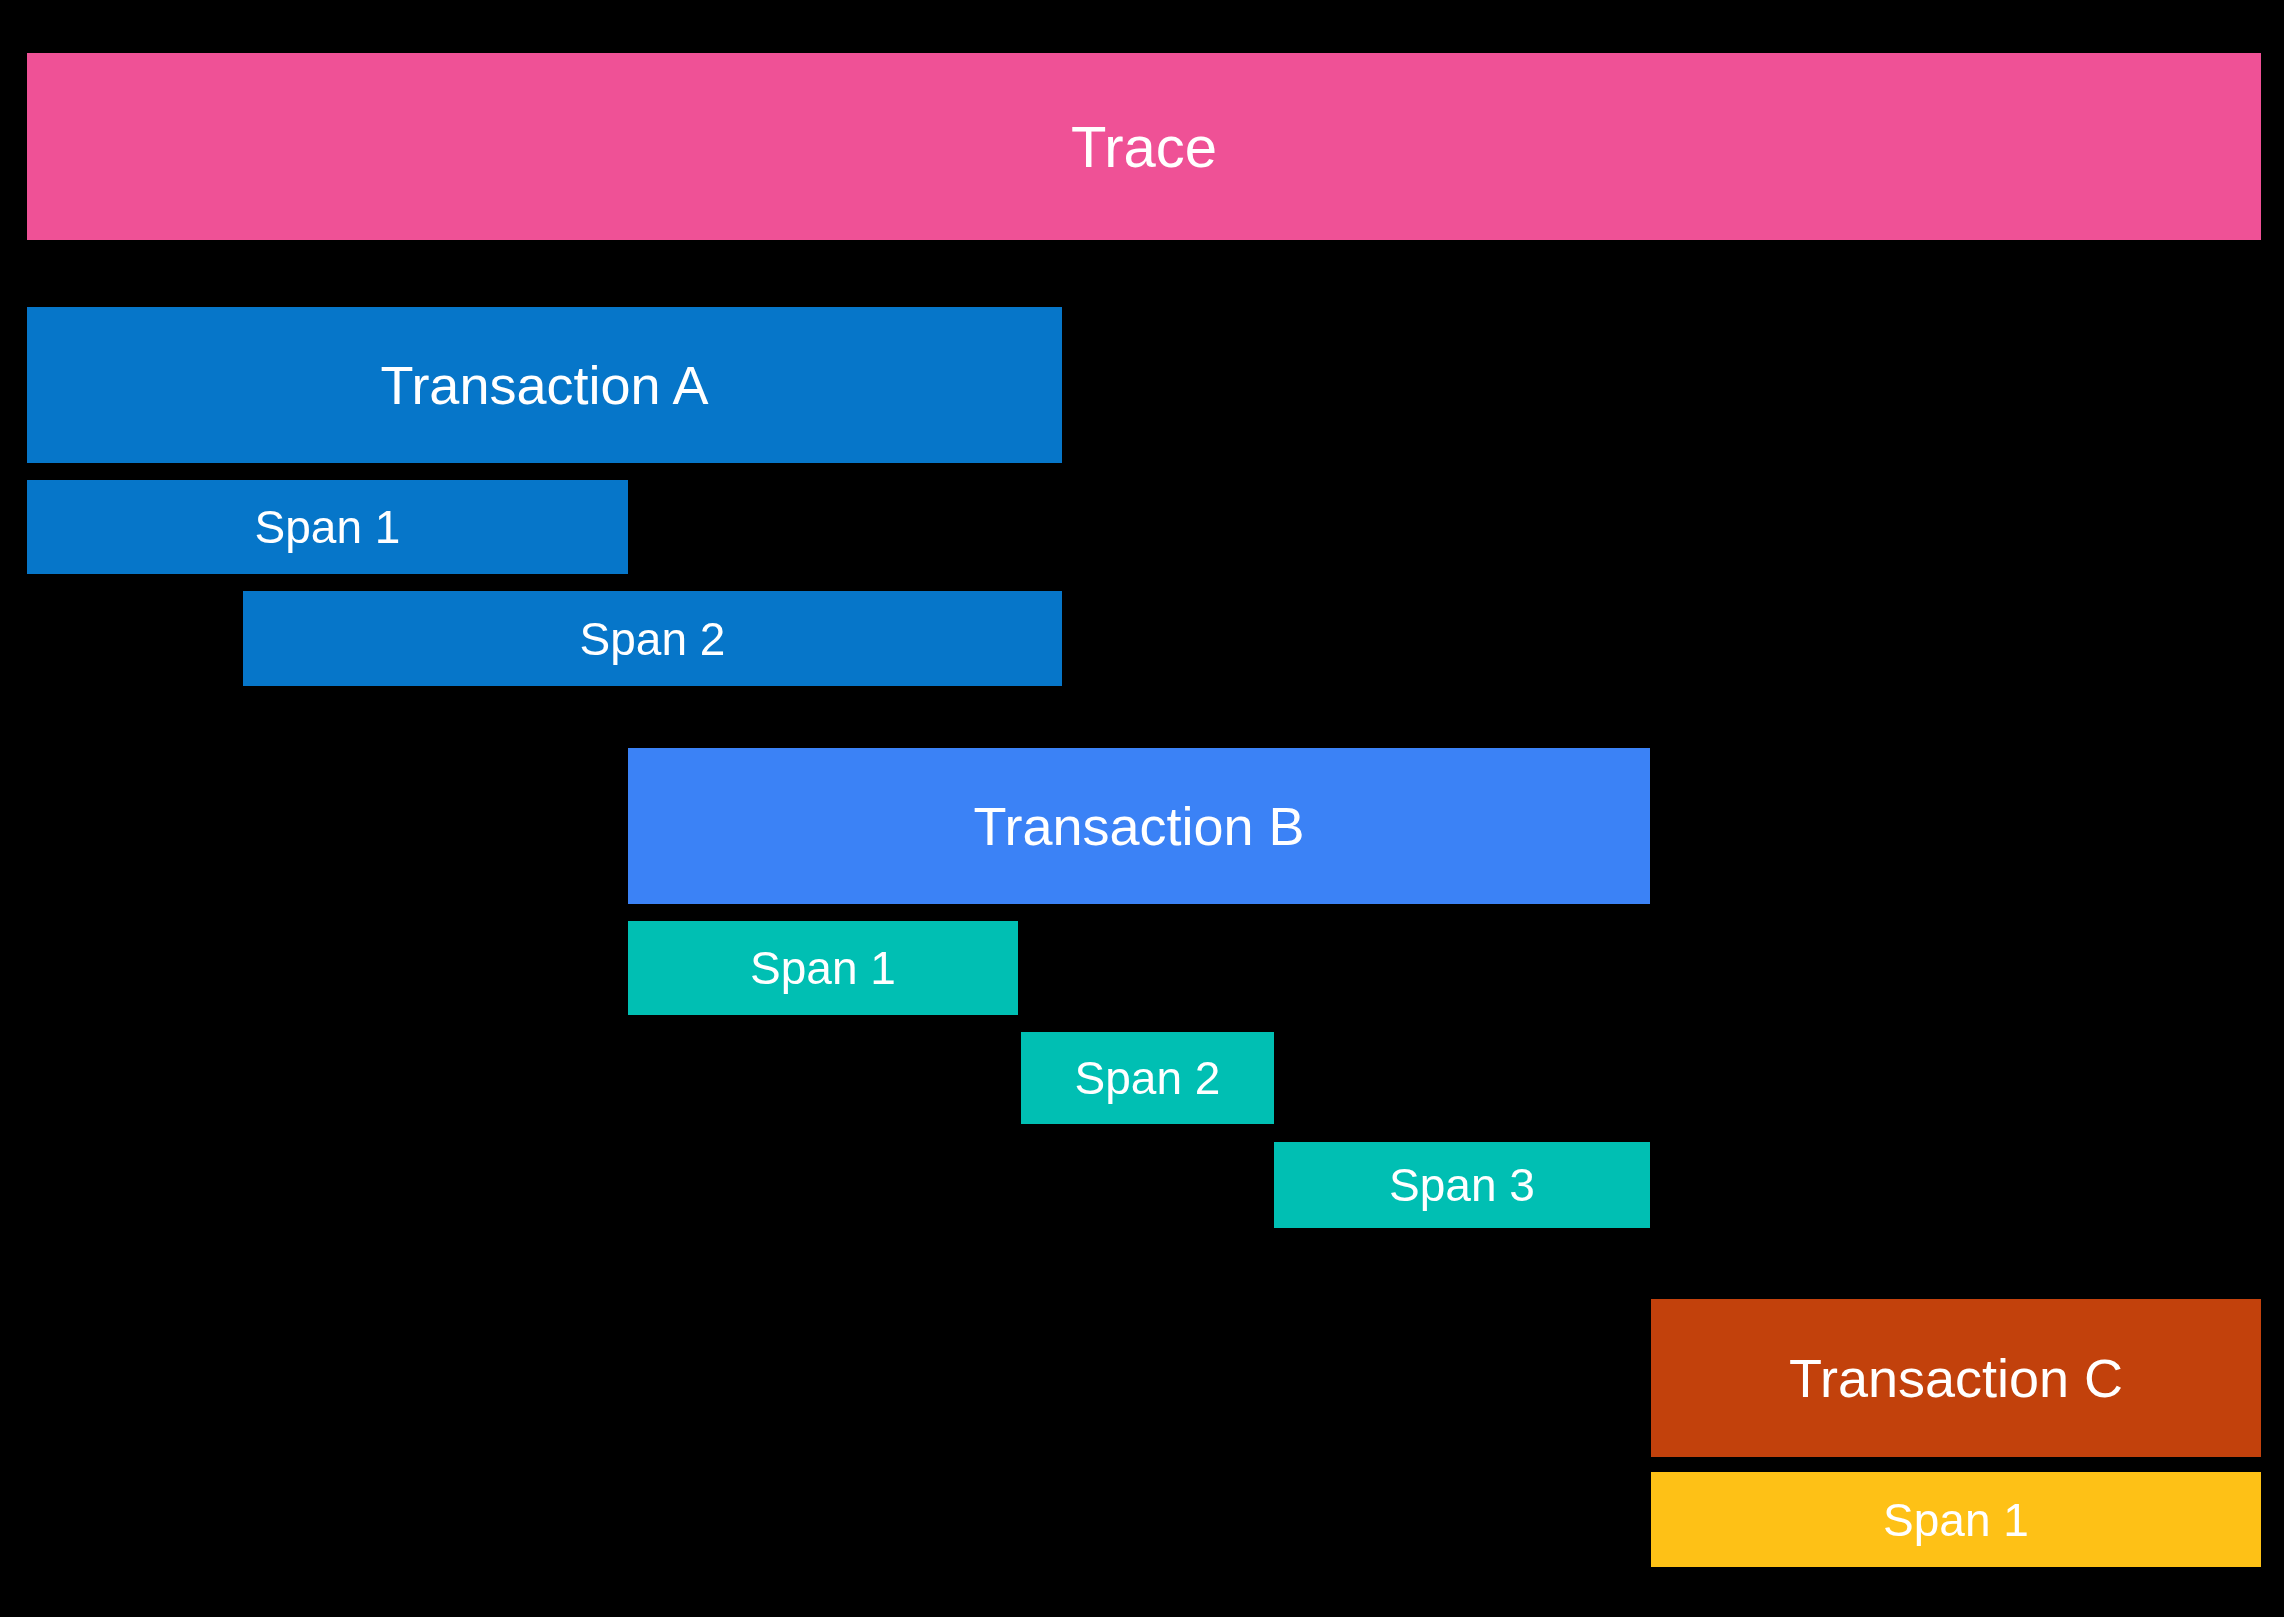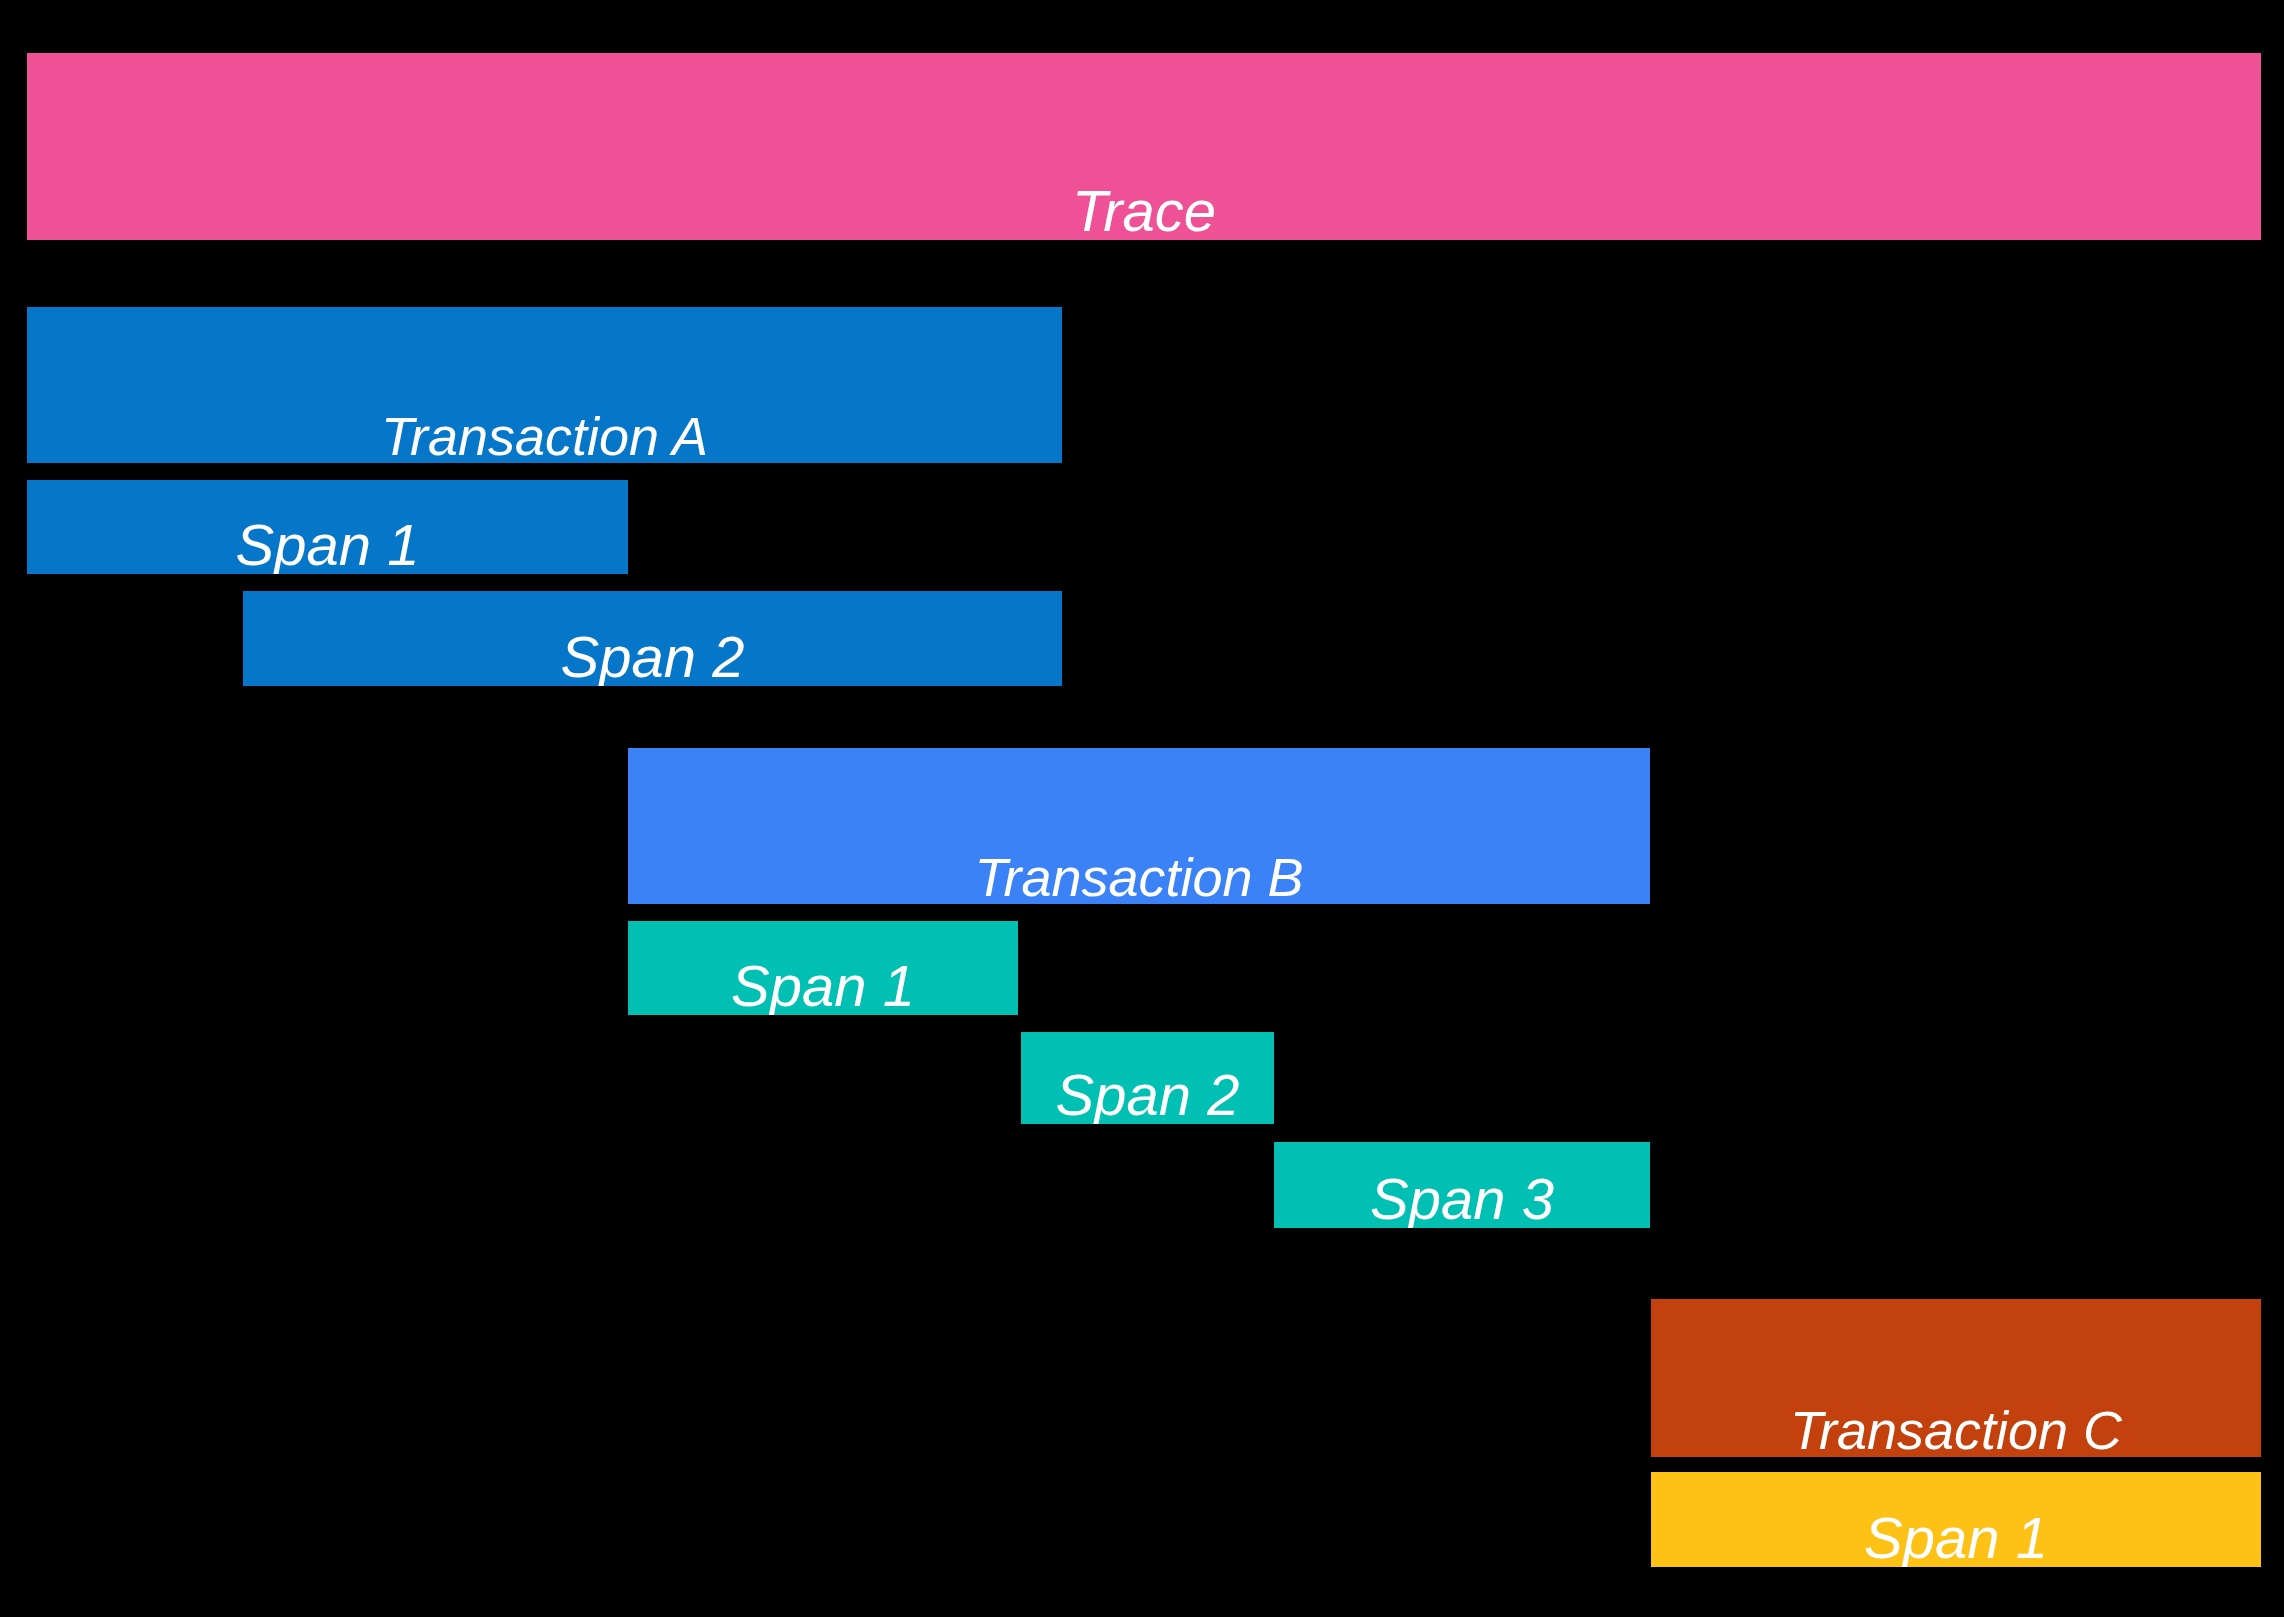--- a/index.html
+++ b/index.html
@@ -14,37 +14,36 @@
   #diagram {
     position: relative;
     width: 2284px;
     height: 1618px;
     background: #000000;
     overflow: hidden;
   }
   .bar {
     position: absolute;
     display: flex;
-    align-items: flex-end;
+    align-items: center;
     justify-content: center;
     box-sizing: border-box;
     color: #ffffff;
     line-height: 1;
     white-space: nowrap;
     overflow: hidden;
-    font-style: italic;
   }
   .bar-label {
     display: block;
     color: #ffffff;
     line-height: 1;
   }
   .lvl-trace   { font-size: 58px; }
   .lvl-txn     { font-size: 54px; }
-  .lvl-span    { font-size: 58px; }
+  .lvl-span    { font-size: 46px; }
 </style>
 </head>
 <body>
 
 <div id="diagram" style="width: 2284px; height: 1618px; background: rgb(0, 0, 0);">
     <div class="bar lvl-trace" style="left: 27px; top: 53px; width: 2234px; height: 187px; background: rgb(239, 81, 150);">
       <span class="bar-label">Trace</span>
     </div>
     <div class="bar lvl-txn" style="left: 27px; top: 307px; width: 1035px; height: 156px; background: rgb(6, 118, 201);">
       <span class="bar-label">Transaction A</span>

